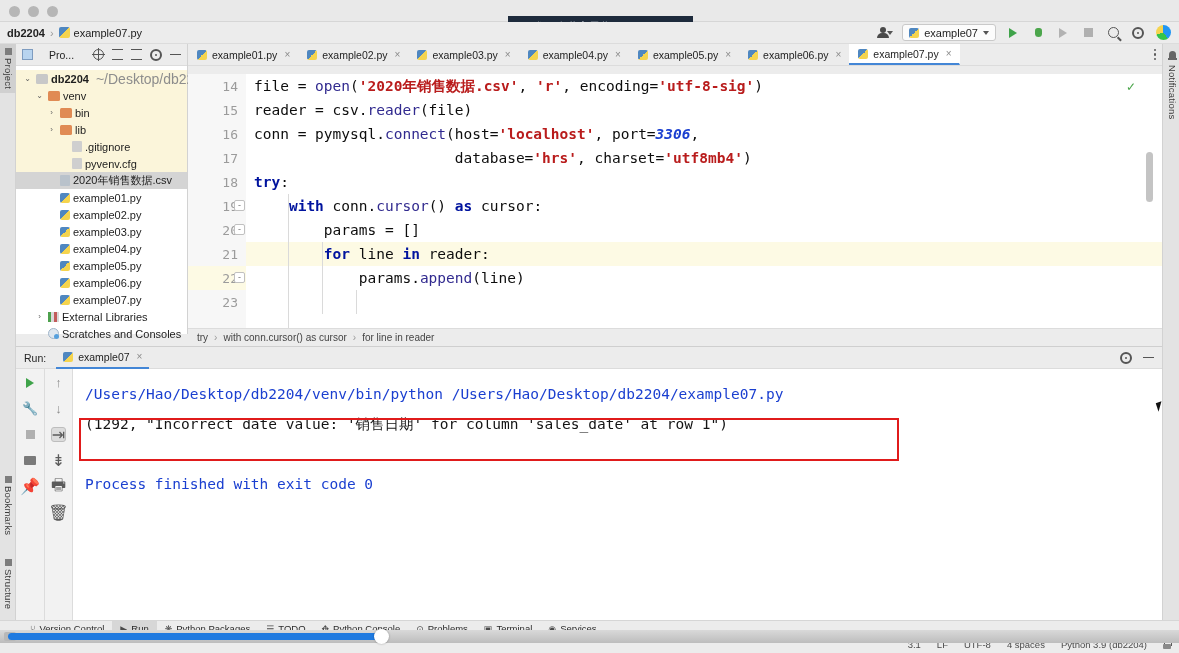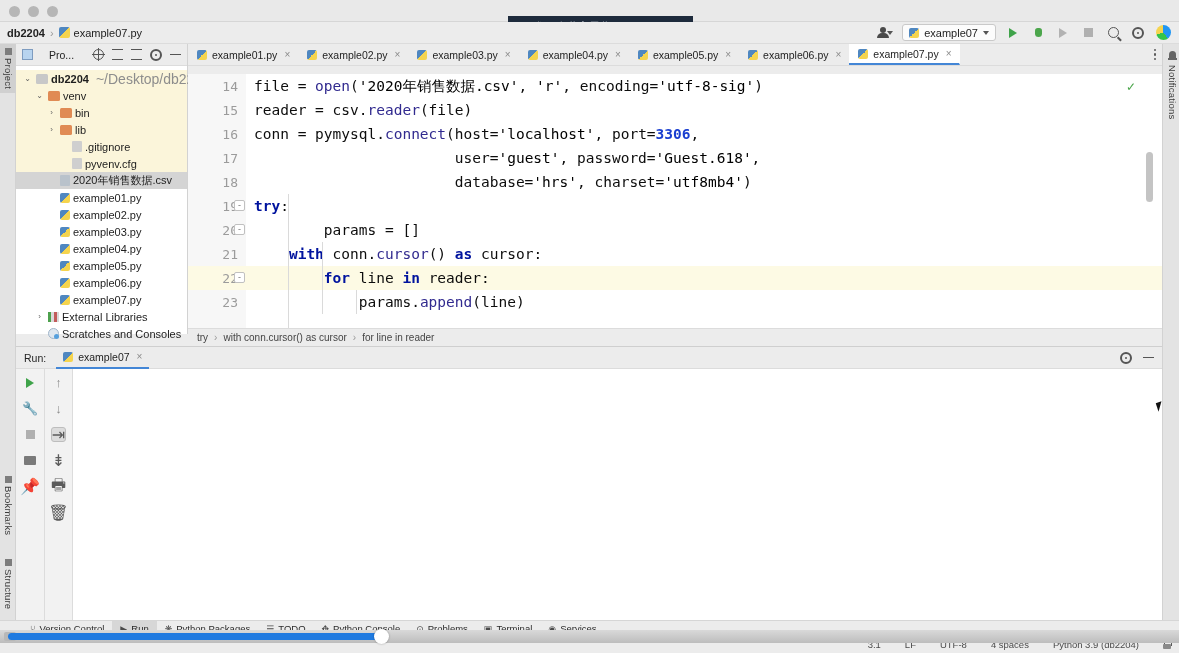--- a/index.html
+++ b/index.html
@@ -194,22 +194,22 @@
     font-size: 9px; color: #777; line-height: 1;
   }
   .codearea { position: absolute; left: 58px; top: 0; right: 0; height: 100%; }
   .cline {
     height: 24px; line-height: 24px; padding-left: 8px;
     font-family: "DejaVu Sans Mono", monospace; font-size: 14.5px;
     white-space: pre; color: #0d0d0d;
   }
   .cline.hl { background: #fdfae4; }
   .kw { color: #00139e; font-weight: bold; }
-  .str { color: #000000; font-weight: normal; }
-  .num { color: #1a3fd0; font-weight: bold; }
+  .str { color: #b91c1c; font-weight: bold; }
+  .num { color: #1a3fd0; font-weight: bold; font-style: italic; }
   .fn { color: #312a8f; }
   .indentguide {
     position: absolute; top: 0; width: 1px; background: #dadada;
   }
   .edit-check { position: absolute; right: 26px; top: 6px; color: #4ca64c; font-size: 12px; }
   .edit-scroll {
     position: absolute; right: 9px; top: 78px; width: 7px; height: 50px;
     background: #c4c4c4; border-radius: 4px;
   }
 
@@ -287,21 +287,21 @@
   .bwb.sel { background: #d7d7d7; }
   .bico { font-size: 9px; color: #4a4a4a; }
 
   
   .statusbar {
     position: absolute; left: 0; right: 0; bottom: 0; height: 17px;
     background: #ececec;
     display: flex; align-items: center;
   }
   .sb-right {
-    margin-left: auto; display: flex; align-items: center; gap: 24px;
+    margin-left: auto; display: flex; align-items: center; gap: 16px;
     padding-right: 8px; font-size: 9.5px; color: #4a4a4a;
   }
   .lock { width: 8px; height: 9px; position: relative; }
   .lock::before { content:""; position:absolute; left:1px; top:0; width:6px; height:5px; border:1.4px solid #5a5a5a; border-bottom:none; border-radius:3px 3px 0 0; }
   .lock::after { content:""; position:absolute; left:0; top:4px; width:8px; height:5px; background:#8a8a8a; border-radius:1px; }
   .progline {
     position: absolute; left: 8px; top: 633px; width: 370px; height: 7px;
     background: #1f7ae0; border-radius: 4px;
   }
   .proghandle {
@@ -562,25 +562,24 @@
         <div class="fold" style="top: 198px;">-</div>
         <div class="gline">23</div>
       </div>
     <div class="codearea" id="codearea">
       <div class="indentguide" style="left:42px; height:240px; top:120px;"></div>
       <div class="indentguide" style="left:76px; height:72px; top:168px;"></div>
       <div class="indentguide" style="left:110px; height:24px; top:216px;"></div>
     <div class="cline">file = <span class="fn">open</span>(<span class="str">'2020年销售数据.csv'</span>, <span class="str">'r'</span>, encoding=<span class="str">'utf-8-sig'</span>)</div>
         <div class="cline">reader = csv.<span class="fn">reader</span>(file)</div>
         <div class="cline">conn = pymysql.<span class="fn">connect</span>(host=<span class="str">'localhost'</span>, port=<span class="num">3306</span>,</div>
-        <div class="cline">                       user=<span class="str">'guest'</span>, password=<span class="str">'Guest.618'</span>,</div>
         <div class="cline">                       database=<span class="str">'hrs'</span>, charset=<span class="str">'utf8mb4'</span>)</div>
         <div class="cline"><span class="kw">try</span>:</div>
+        <div class="cline">    <span class="kw">with</span> conn.<span class="fn">cursor</span>() <span class="kw">as</span> cursor:</div>
         <div class="cline">        params = []</div>
-        <div class="cline">    <span class="kw">with</span> conn.<span class="fn">cursor</span>() <span class="kw">as</span> cursor:</div>
         <div class="cline hl">        <span class="kw">for</span> line <span class="kw">in</span> reader:</div>
         <div class="cline">            params.<span class="fn">append</span>(line)</div>
       </div>
     <span class="edit-check">✓</span>
     <div class="edit-scroll"></div>
   </div>
 
   <div class="bc" id="editorbc">
       <span>try</span>
       <span class="bc-sep">›</span>
@@ -620,20 +619,27 @@
       <div class="rt-col second">
         <span class="rt-ic arrow-up">↑</span>
         <span class="rt-ic arrow-down">↓</span>
         <span class="rt-ic boxed">⇥</span>
         <span class="rt-ic">⇟</span>
         <span class="rt-ic">🖶</span>
         <span class="rt-ic">🗑</span>
       </div>
     </div>
 
+    <div class="console" id="console">
+      <div class="cl">/Users/Hao/Desktop/db2204/venv/bin/python /Users/Hao/Desktop/db2204/example07.py</div>
+        <div class="cl err">(1292, "Incorrect date value: '销售日期' for column 'sales_date' at row 1")</div>
+        <div class="cl"> </div>
+        <div class="cl">Process finished with exit code 0</div>
+        <div class="redbox" style="border-color: rgb(224, 27, 27);"></div>
+    </div>
   </div>
 
   <div class="mouse-cursor"></div>
 
   <div class="bottombar" id="bottombar">
       <div class="bwb">
         <span class="bico">⑂</span>
         <span>Version Control</span>
       </div>
       <div class="bwb sel">

